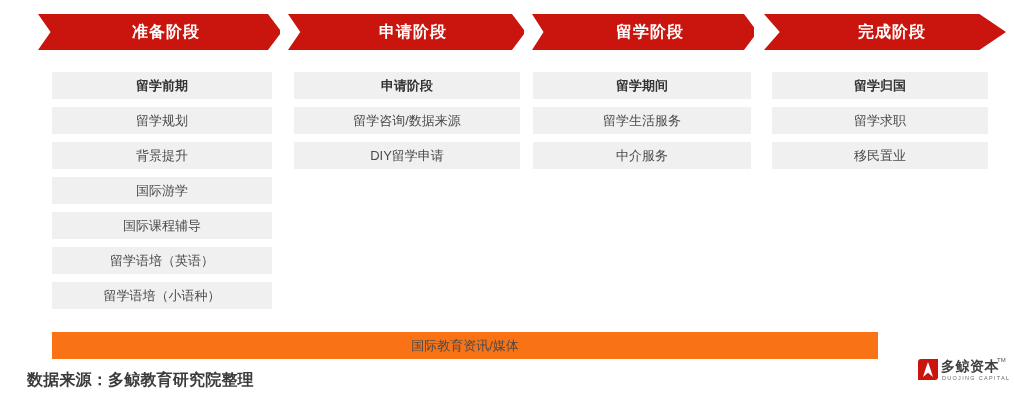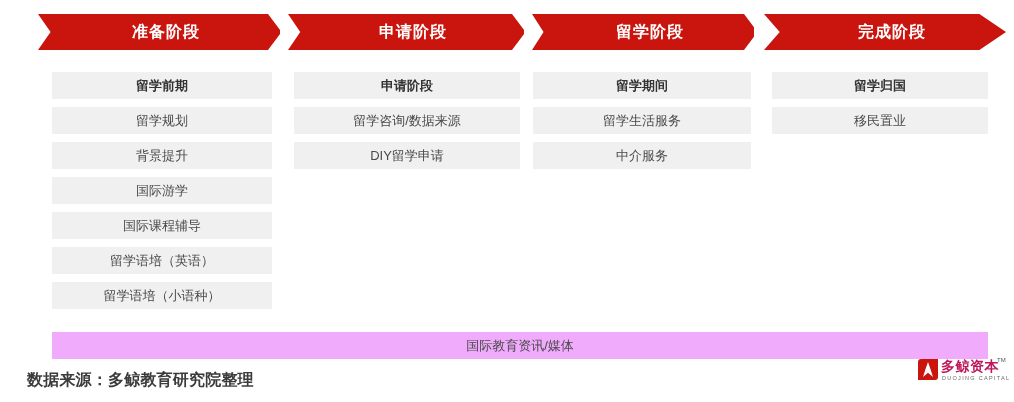--- a/index.html
+++ b/index.html
@@ -87,23 +87,23 @@
   .stage-item.head {
     font-weight: bold;
     color: #333333;
   }
 
   
   #bottom-bar {
     position: absolute;
     left: 52px;
     top: 332px;
-    width: 936px;
+    width: 826px;
     height: 27px;
-    background: #f0abfc;
+    background: #f97316;
     color: #4a4a4a;
     font-size: 13px;
     display: flex;
     align-items: center;
     justify-content: center;
     box-sizing: border-box;
     line-height: 1;
   }
 
   
@@ -145,21 +145,21 @@
     height: 15px;
     background: #ffffff;
     clip-path: polygon(50% 0, 72% 42%, 100% 100%, 50% 72%, 0 100%, 28% 42%);
   }
   #logo-cn {
     position: absolute;
     left: 23px;
     top: 0px;
     font-size: 14px;
     font-weight: bold;
-    color: #be185d;
+    color: #404040;
     letter-spacing: 0.5px;
     line-height: 16px;
     white-space: nowrap;
   }
   #logo-en {
     position: absolute;
     left: 24px;
     top: 17px;
     font-size: 5.5px;
     color: #6b6b6b;
@@ -221,20 +221,21 @@
   </div>
 
   <div class="stage-column" style="left:533px; width:218px;">
     <div class="stage-item head">留学期间</div>
     <div class="stage-item">留学生活服务</div>
     <div class="stage-item">中介服务</div>
   </div>
 
   <div class="stage-column" style="left:772px; width:216px;">
     <div class="stage-item head">留学归国</div>
+    <div class="stage-item">留学求职</div>
     <div class="stage-item">移民置业</div>
   </div>
 
 </div>
 
 <div id="bottom-bar">国际教育资讯/媒体</div>
 
 <div id="source-note">数据来源：多鲸教育研究院整理</div>
 
 <div id="logo">

